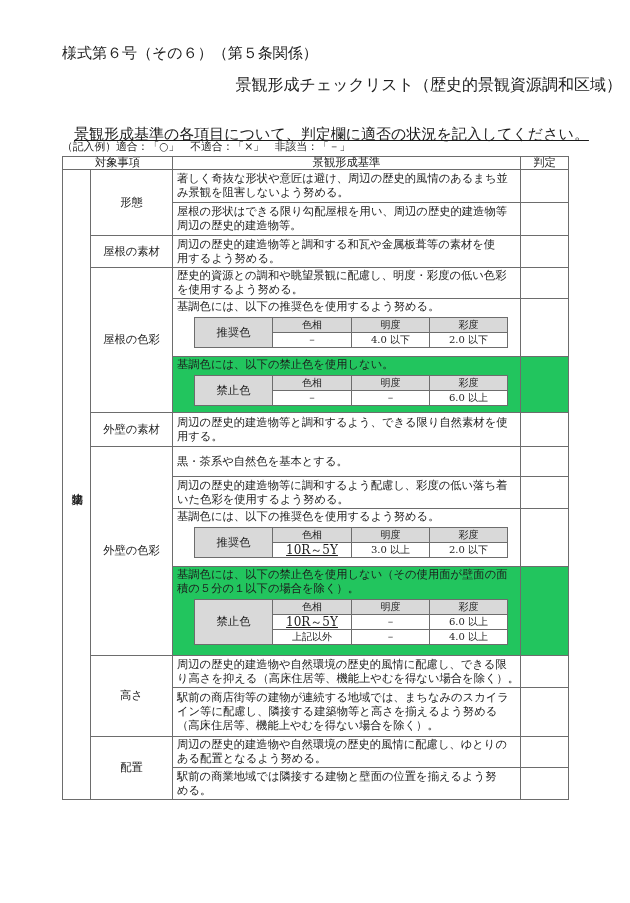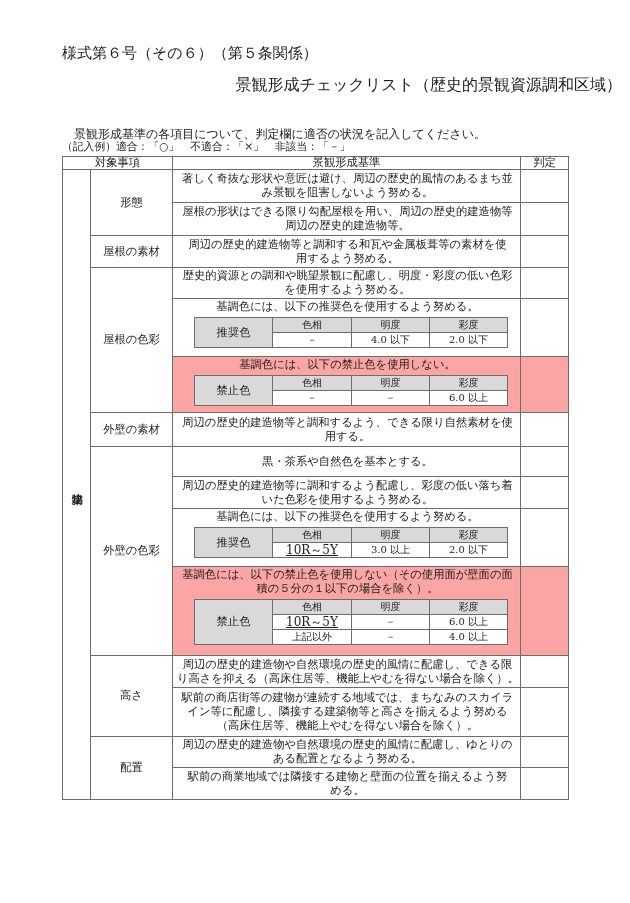--- a/index.html
+++ b/index.html
@@ -1,38 +1,38 @@
 <!DOCTYPE html>
 <html><head>
 <meta charset="utf-8">
 <style>
   html, body { margin: 0; padding: 0; background: #ffffff; }
   body { width: 630px; height: 903px; position: relative; overflow: hidden;
          font-family: "DejaVu Serif", "Liberation Serif", serif; color: #1c1c1c; }
   .abs { position: absolute; white-space: nowrap; }
   .form-number { left: 62px; top: 46px; font-size: 15px; line-height: 14px; }
   .title { left: 0; width: 622px; top: 77px; text-align: right; font-size: 16px; line-height: 16px; }
-  .instr1 { left: 74px; top: 127px; font-size: 12px; line-height: 14px; }
+  .instr1 { left: 74px; top: 127px; font-size: 15px; line-height: 14px; text-decoration: underline; }
   .instr2 { left: 62px; top: 140px; font-size: 10.8px; line-height: 14px; white-space: pre; }
 
   .main { position: absolute; left: 62px; top: 156px; }
   table.checklist { border-collapse: collapse; table-layout: fixed; width: 506px; }
   table.checklist th, table.checklist td {
     border: 1px solid #6d6d6d; padding: 0; font-size: 11.3px; line-height: 14px;
     font-weight: normal; color: #1c1c1c; }
   table.checklist th { text-align: center; line-height: 12px; margin-left: 36px; }
   td.cat { text-align: center; vertical-align: middle; }
   td.cat .vert { writing-mode: vertical-rl; margin: 0 auto; font-size: 11.3px; line-height: 14px; letter-spacing: 0.5px; }
   td.label { text-align: center; vertical-align: middle; }
   td.crit { vertical-align: middle; }
   td.crit.top { vertical-align: top; }
-  td.crit .line { padding: 0 2px 0 4px; white-space: nowrap; text-align: center; }
+  td.crit .line { padding: 0 2px 0 4px; white-space: nowrap; }
   td.crit.top .line:first-child { padding-top: 1px; }
   td.dash, td.judg.dash { border-top: 1px dotted #b3b3b3; }
-  td.shade { background: #fca5a5; }
+  td.shade { background: #22c55e; }
   td.judg { }
 
   table.ctab { border-collapse: collapse; table-layout: fixed; width: 313px; margin: 3px 0 0 21px; }
   table.ctab td { border: 1px solid #6d6d6d; height: 14px; font-size: 10px; line-height: 14px;
                   text-align: center; padding: 0; background: #ffffff; }
   table.ctab td.g { background: #d9d9d9; }
   table.ctab td.lbl { font-size: 11.3px; }
   table.ctab td.sm { font-size: 12px; text-decoration: underline; }
 </style>
 </head>

